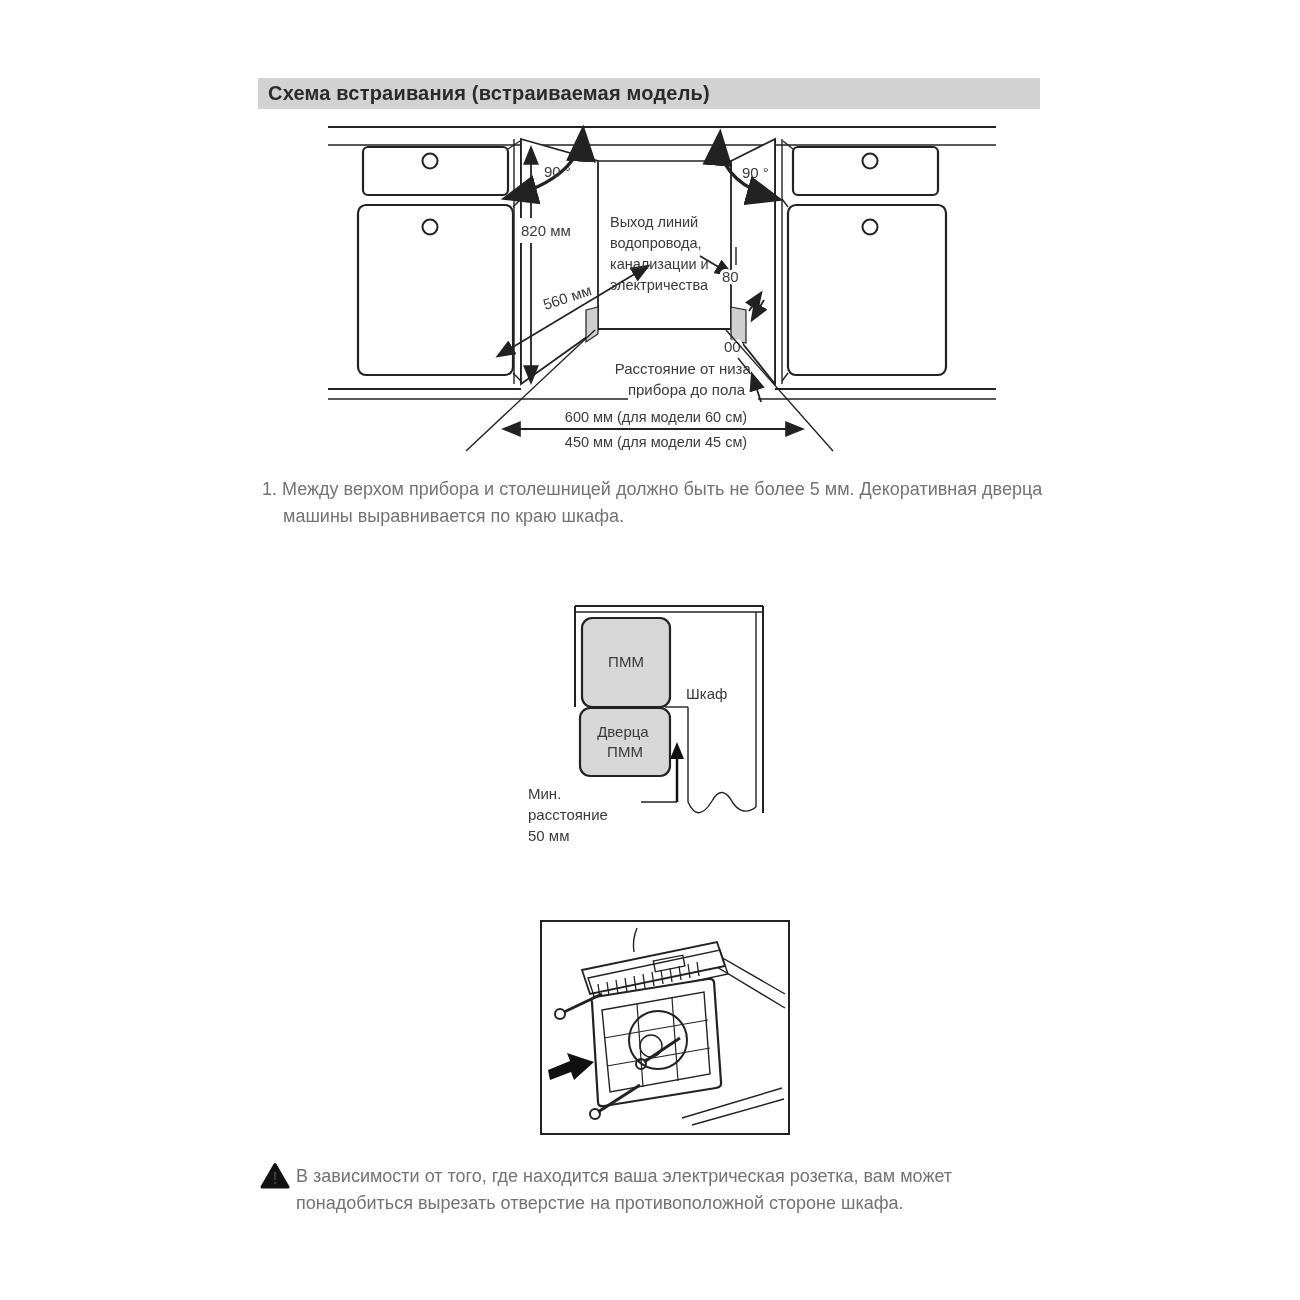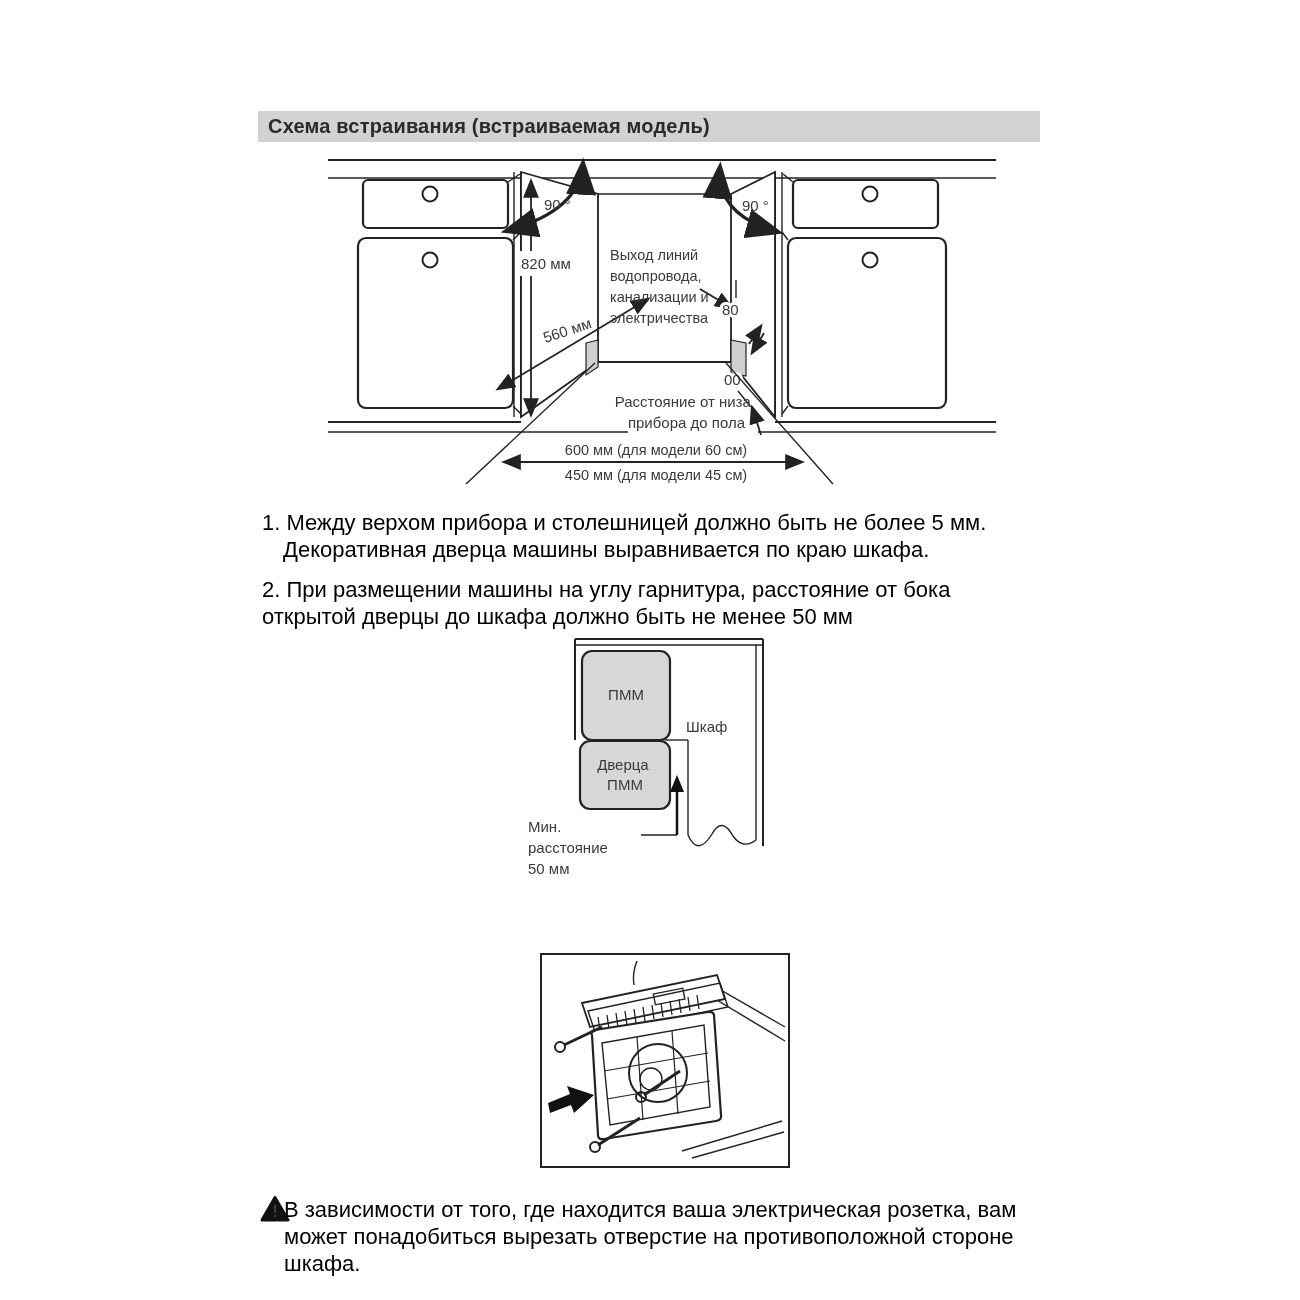--- a/index.html
+++ b/index.html
@@ -1,26 +1,26 @@
 <!DOCTYPE html>
 <html><head>
 <meta charset="utf-8">
 <style>
   html,body{margin:0;padding:0;background:#fff;}
   .page{position:relative;width:1300px;height:1244px;background:#fff;overflow:hidden;
-        font-family:"Liberation Sans",sans-serif;color:#3a3a3a;margin-top:33px;}
+        font-family:"Liberation Sans",sans-serif;color:#3a3a3a;}
   .abs{position:absolute;}
   .header-bar{left:258px;top:78px;width:782px;height:31px;background:#d2d2d2;
               display:flex;align-items:center;}
   .header-bar h1{font-size:20px;font-weight:700;color:#2a2a2a;margin:0 0 0 10px;letter-spacing:.2px;}
-  .para{font-size:22px;line-height:27px;color:#000000;}
+  .para{font-size:18px;line-height:27px;color:#737373;}
   .p1{left:262px;top:476px;width:792px;padding-left:21px;text-indent:-21px;}
   .p2{left:262px;top:543px;width:745px;}
   .p3{left:262px;top:848px;width:778px;}
-  .warn-text{left:284px;top:1163px;width:748px;}
+  .warn-text{left:296px;top:1163px;width:748px;}
   .warn-icon{left:260px;top:1162px;width:30px;height:28px;}
   svg{display:block;}
   svg text{font-family:"Liberation Sans",sans-serif;fill:#3a3a3a;}
   .lbl{font-size:15px;}
   .lbl-sm{font-size:14.5px;}
   .halo{paint-order:stroke;stroke:#ffffff;stroke-width:6px;}
   .ln{stroke:#222;stroke-width:2;fill:none;}
   .ln-thin{stroke:#222;stroke-width:1.4;fill:none;}
   .ln-dim{stroke:#222;stroke-width:1.8;fill:none;}
   .arc{stroke:#222;stroke-width:3.4;fill:none;}
@@ -122,21 +122,20 @@
     <line class="ln-dim" x1="443" y1="288" x2="434" y2="260" marker-end="url(#ah)"></line>
 
     <line class="ln-thin" x1="277" y1="216" x2="148" y2="337"></line>
     <line class="ln-thin" x1="408" y1="216" x2="515" y2="337"></line>
     <line class="ln-dim" x1="186" y1="315" x2="484" y2="315" marker-start="url(#ah)" marker-end="url(#ah)"></line>
     <text class="lbl-sm" text-anchor="middle" x="338" y="308">600 мм (для модели 60 см)</text>
     <text class="lbl-sm" text-anchor="middle" x="338" y="333">450 мм (для модели 45 см)</text>
   </svg>
 
   <div class="abs para p1">1. Между верхом прибора и столешницей должно быть не более 5 мм. Декоративная дверца машины выравнивается по краю шкафа.</div>
-  <div class="abs para p2">2. При размещении машины на углу гарнитура, расстояние от бока открытой дверцы до шкафа должно быть не менее 50 мм</div>
 
   <svg class="abs" style="left:505px;top:595px;" width="330" height="255" viewBox="0 0 330 255">
 
     <g>
       <line class="ln" x1="70" y1="11" x2="258" y2="11"></line>
       <line class="ln-thin" x1="70" y1="17" x2="258" y2="17"></line>
       <line class="ln" x1="258" y1="11" x2="258" y2="218"></line>
       <line class="ln-thin" x1="251" y1="17" x2="251" y2="212"></line>
       <line class="ln" x1="70" y1="11" x2="70" y2="112"></line>
       <line class="ln-thin" x1="160" y1="112" x2="183" y2="112"></line>

